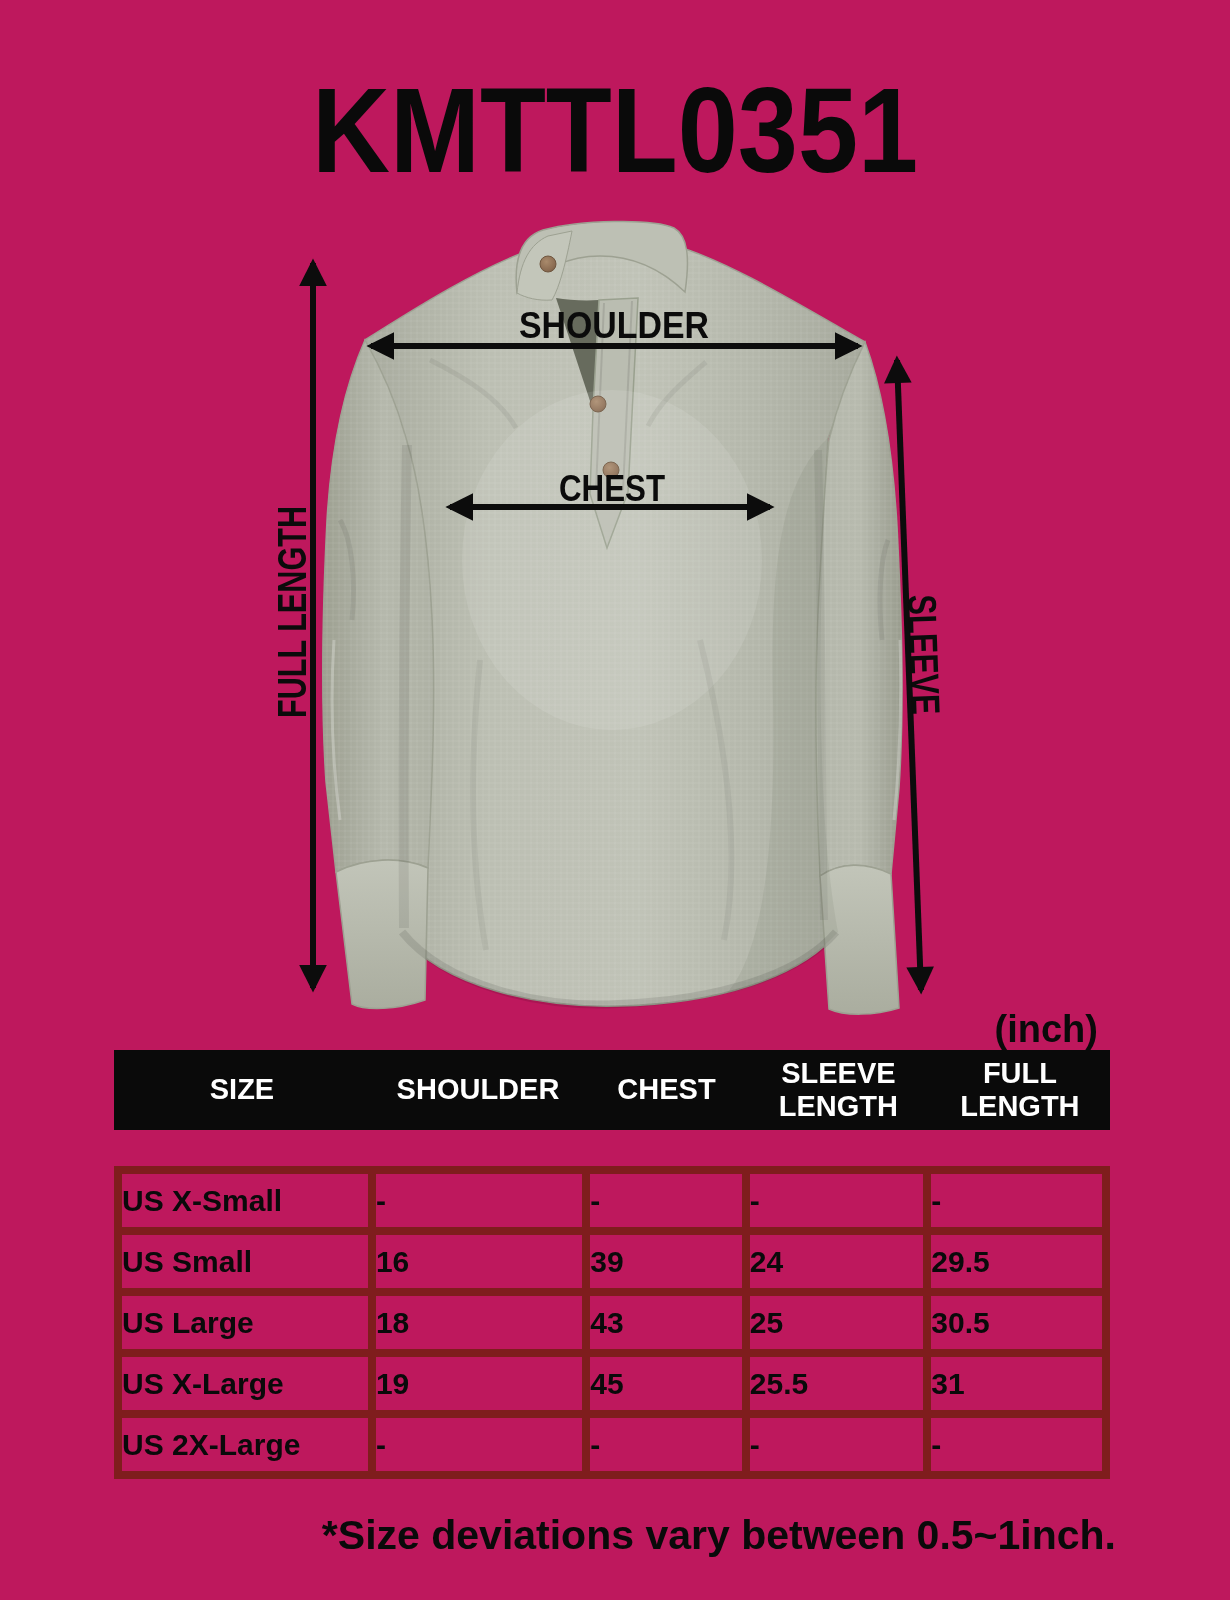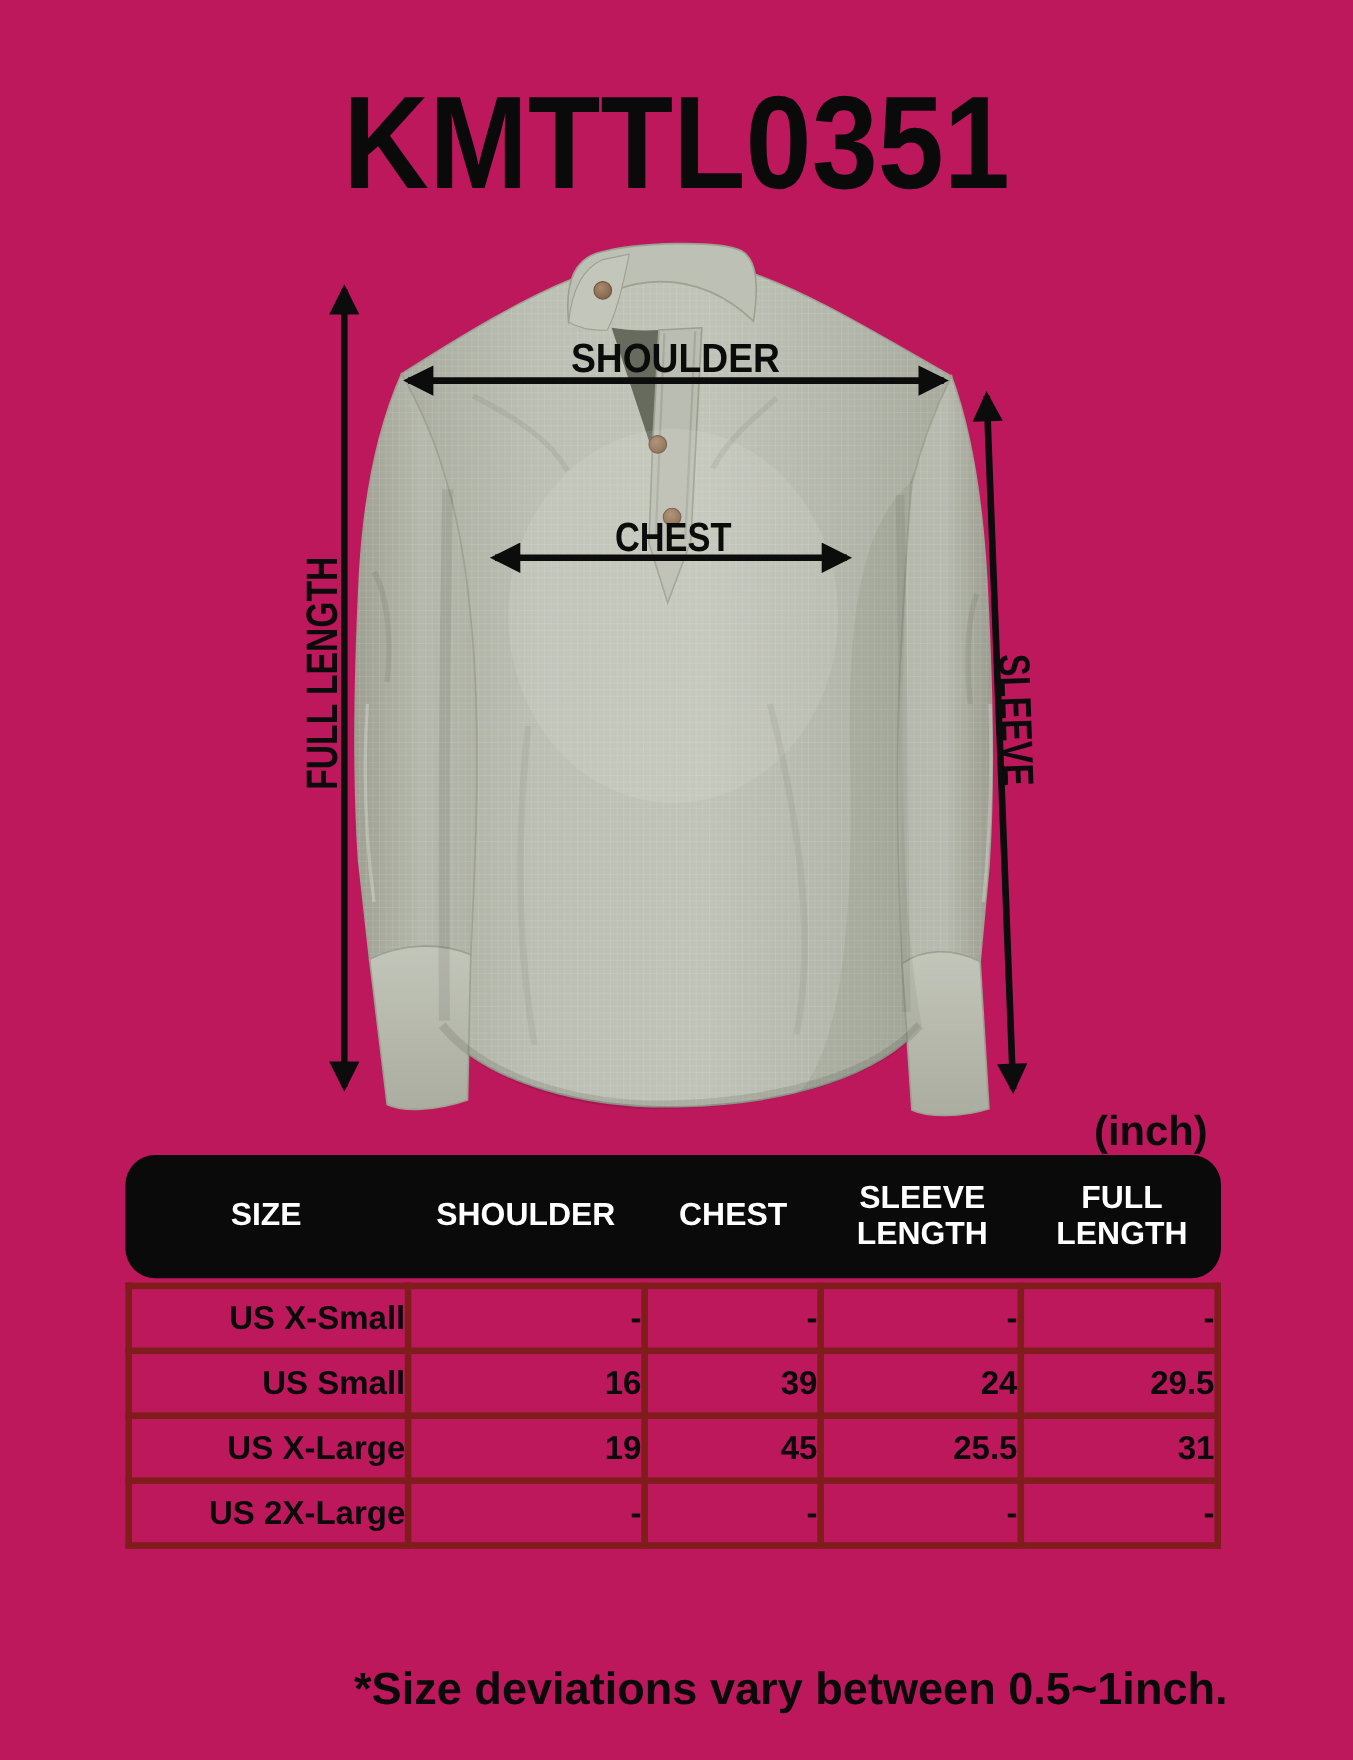--- a/index.html
+++ b/index.html
@@ -3,28 +3,28 @@
 <meta charset="utf-8">
 <style>
   html,body{margin:0;padding:0;background:#fff;}
   .page{position:relative;width:1230px;height:1600px;background:#be185d;overflow:hidden;
         font-family:"Liberation Sans",sans-serif;color:#0b0b0b;}
   .title{position:absolute;top:64px;left:0;width:1230px;margin:0;text-align:center;
          font-size:120px;font-weight:bold;line-height:1.1;letter-spacing:0px;
          transform:scaleX(0.9);transform-origin:center;color:#0a0a0a;}
   .diagram{position:absolute;top:200px;left:0;}
   .unit-label{position:absolute;top:1008px;right:132px;font-size:38px;font-weight:bold;color:#0a0a0a;}
-  .tbl-header{position:absolute;top:1050px;left:114px;width:996px;height:112px;
-              background:#0a0a0a;color:#ffffff;display:flex;align-items:stretch;border-radius:27px;}
+  .tbl-header{position:absolute;top:1050px;left:114px;width:996px;height:80px;
+              background:#0a0a0a;color:#ffffff;display:flex;align-items:stretch;}
   .tbl-header .hcell{display:flex;align-items:center;justify-content:center;text-align:center;
               font-size:29px;font-weight:bold;line-height:1.15;padding:0 10px;box-sizing:border-box;}
   .hc0{width:25.70%;} .hc1{width:21.69%;} .hc2{width:16.16%;} .hc3{width:18.37%;} .hc4{width:18.08%;}
   .size-table{position:absolute;top:1166px;left:114px;width:996px;border-collapse:collapse;
               table-layout:fixed;}
-  .size-table td{border:6px solid #7f1d1d;height:53px;text-align:right;vertical-align:middle;
+  .size-table td{border:8px solid #7f1d1d;height:53px;text-align:left;vertical-align:middle;
               font-size:30px;font-weight:bold;color:#0a0a0a;padding:0;}
   .footnote{position:absolute;top:1512px;right:114px;font-size:41px;font-weight:bold;color:#0a0a0a;}
 </style>
 </head>
 <body>
 
 <div class="page">
 
   <h1 class="title">KMTTL0351</h1>
 
@@ -166,20 +166,27 @@
         <td>-</td>
       </tr>
       <tr>
         <td>US Small</td>
         <td>16</td>
         <td>39</td>
         <td>24</td>
         <td>29.5</td>
       </tr>
       <tr>
+        <td>US Large</td>
+        <td>18</td>
+        <td>43</td>
+        <td>25</td>
+        <td>30.5</td>
+      </tr>
+      <tr>
         <td>US X-Large</td>
         <td>19</td>
         <td>45</td>
         <td>25.5</td>
         <td>31</td>
       </tr>
       <tr>
         <td>US 2X-Large</td>
         <td>-</td>
         <td>-</td>

